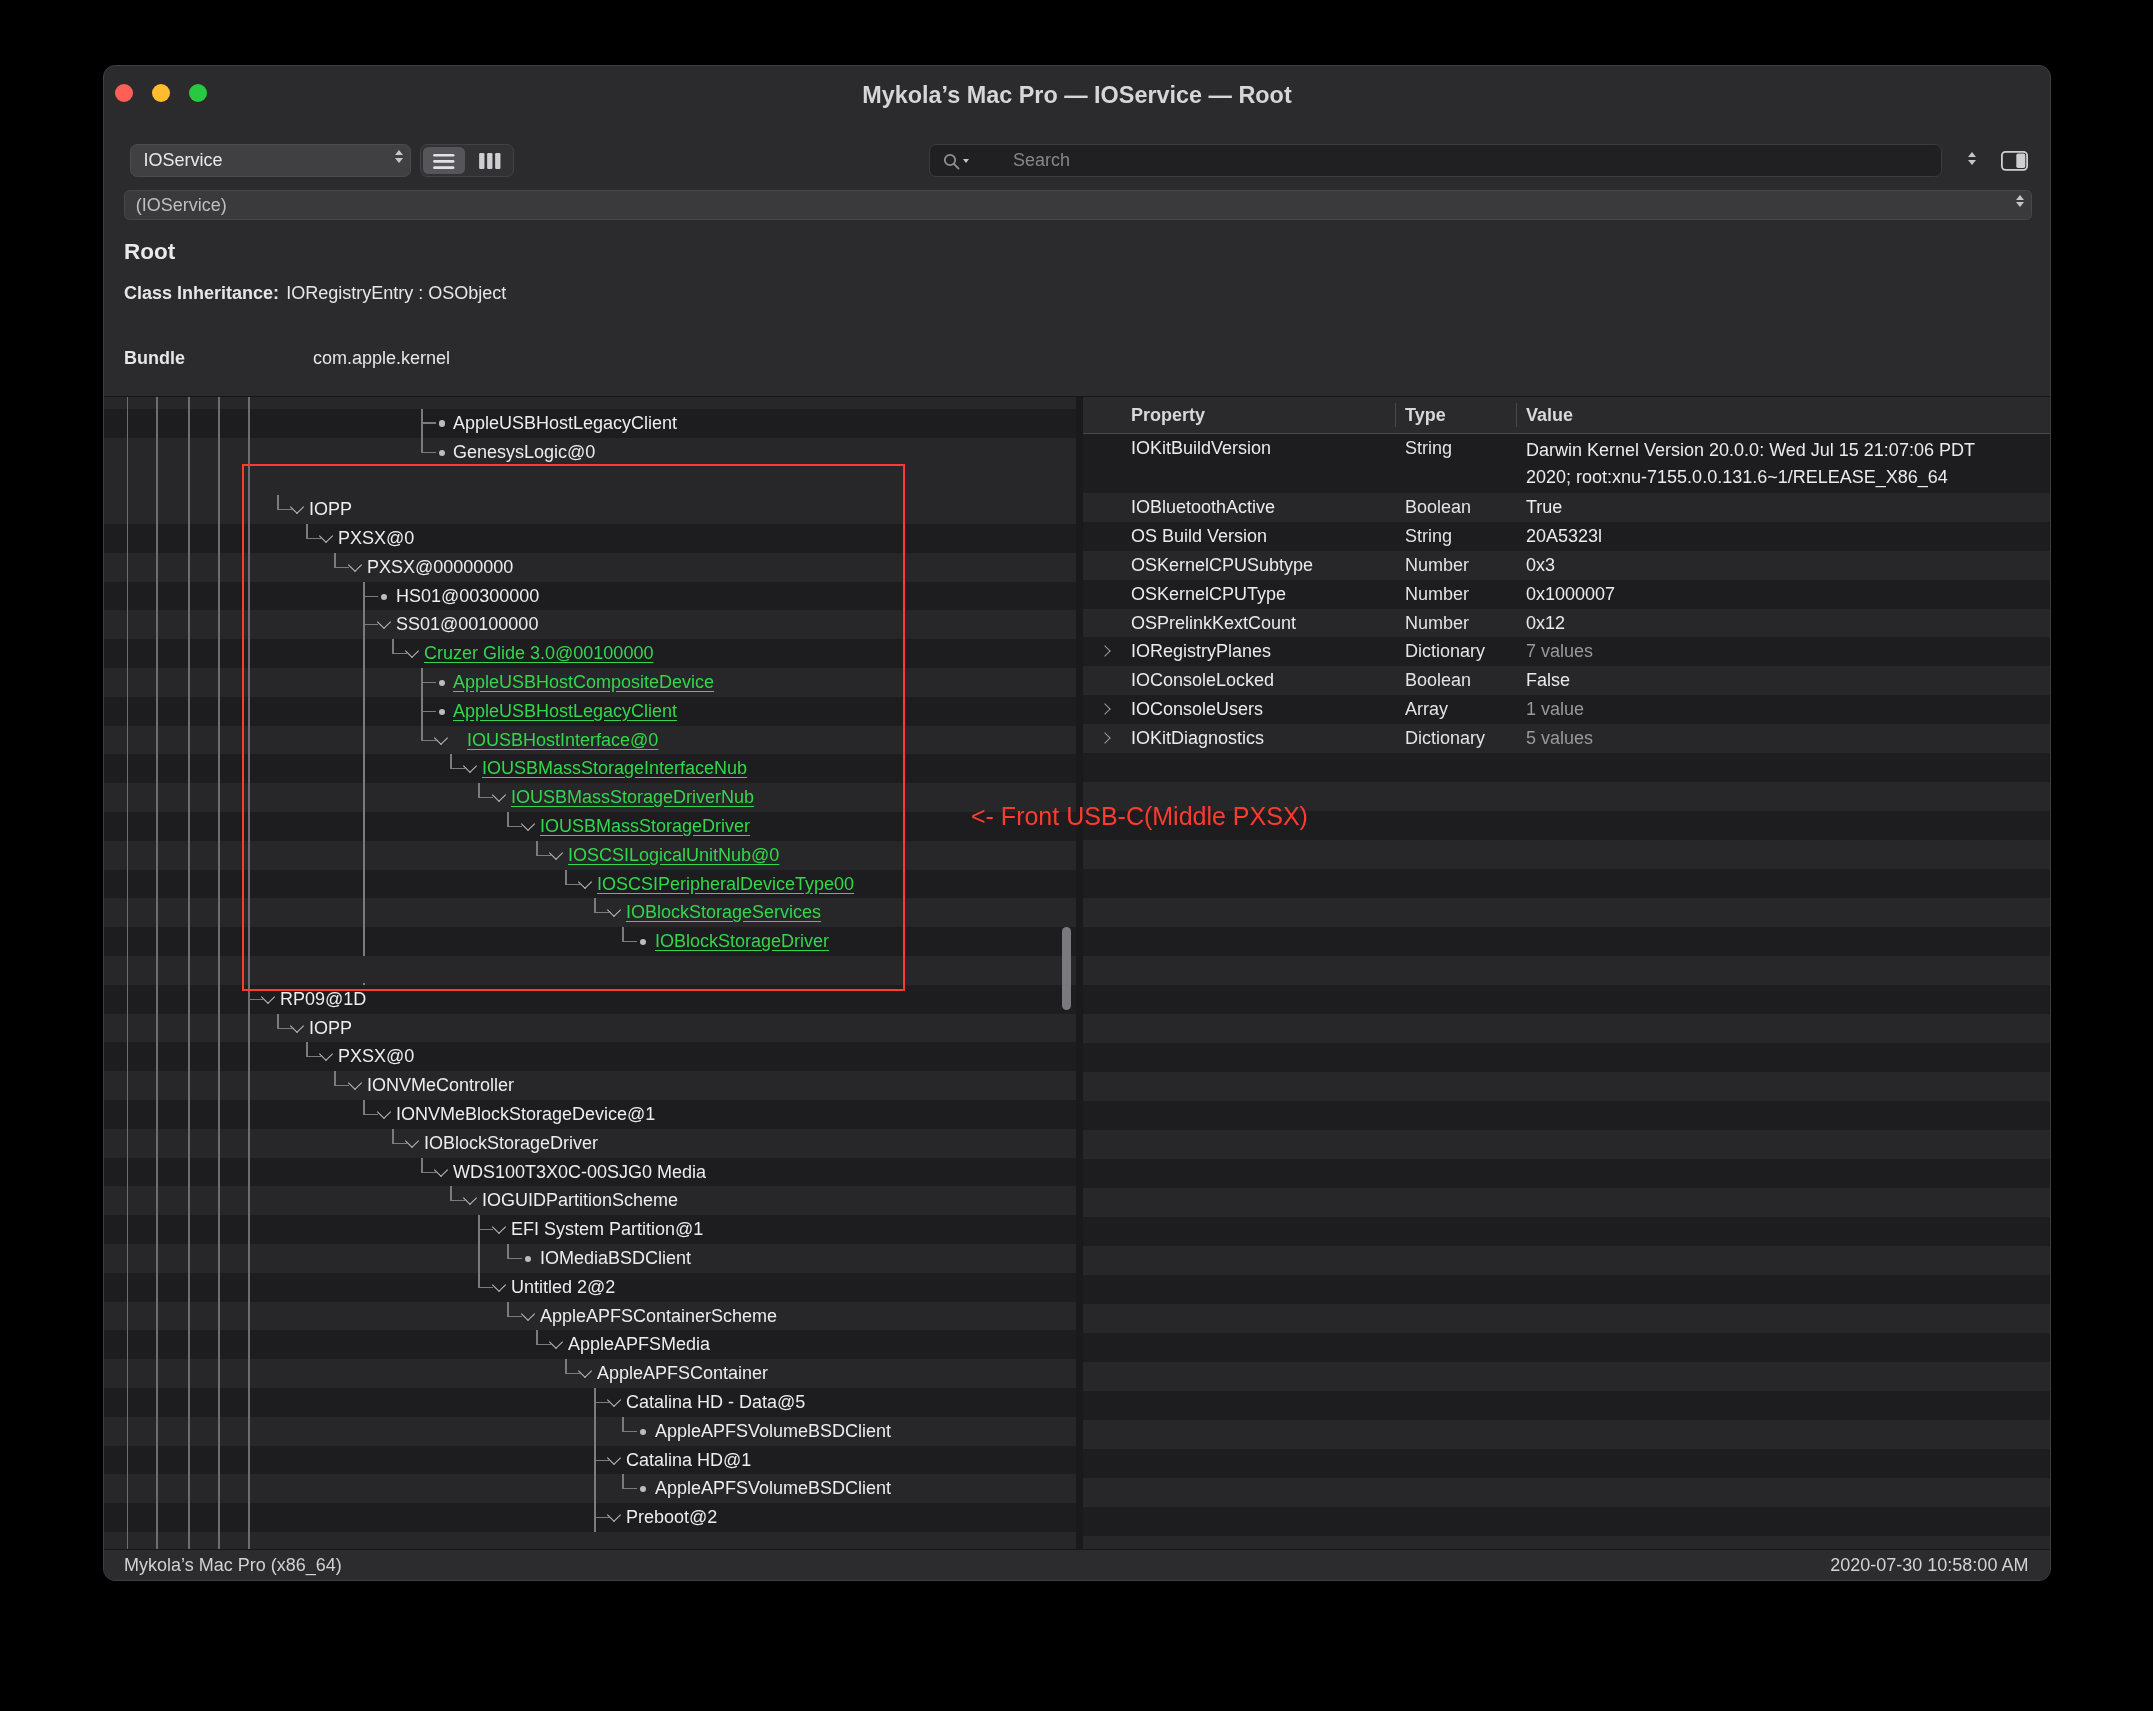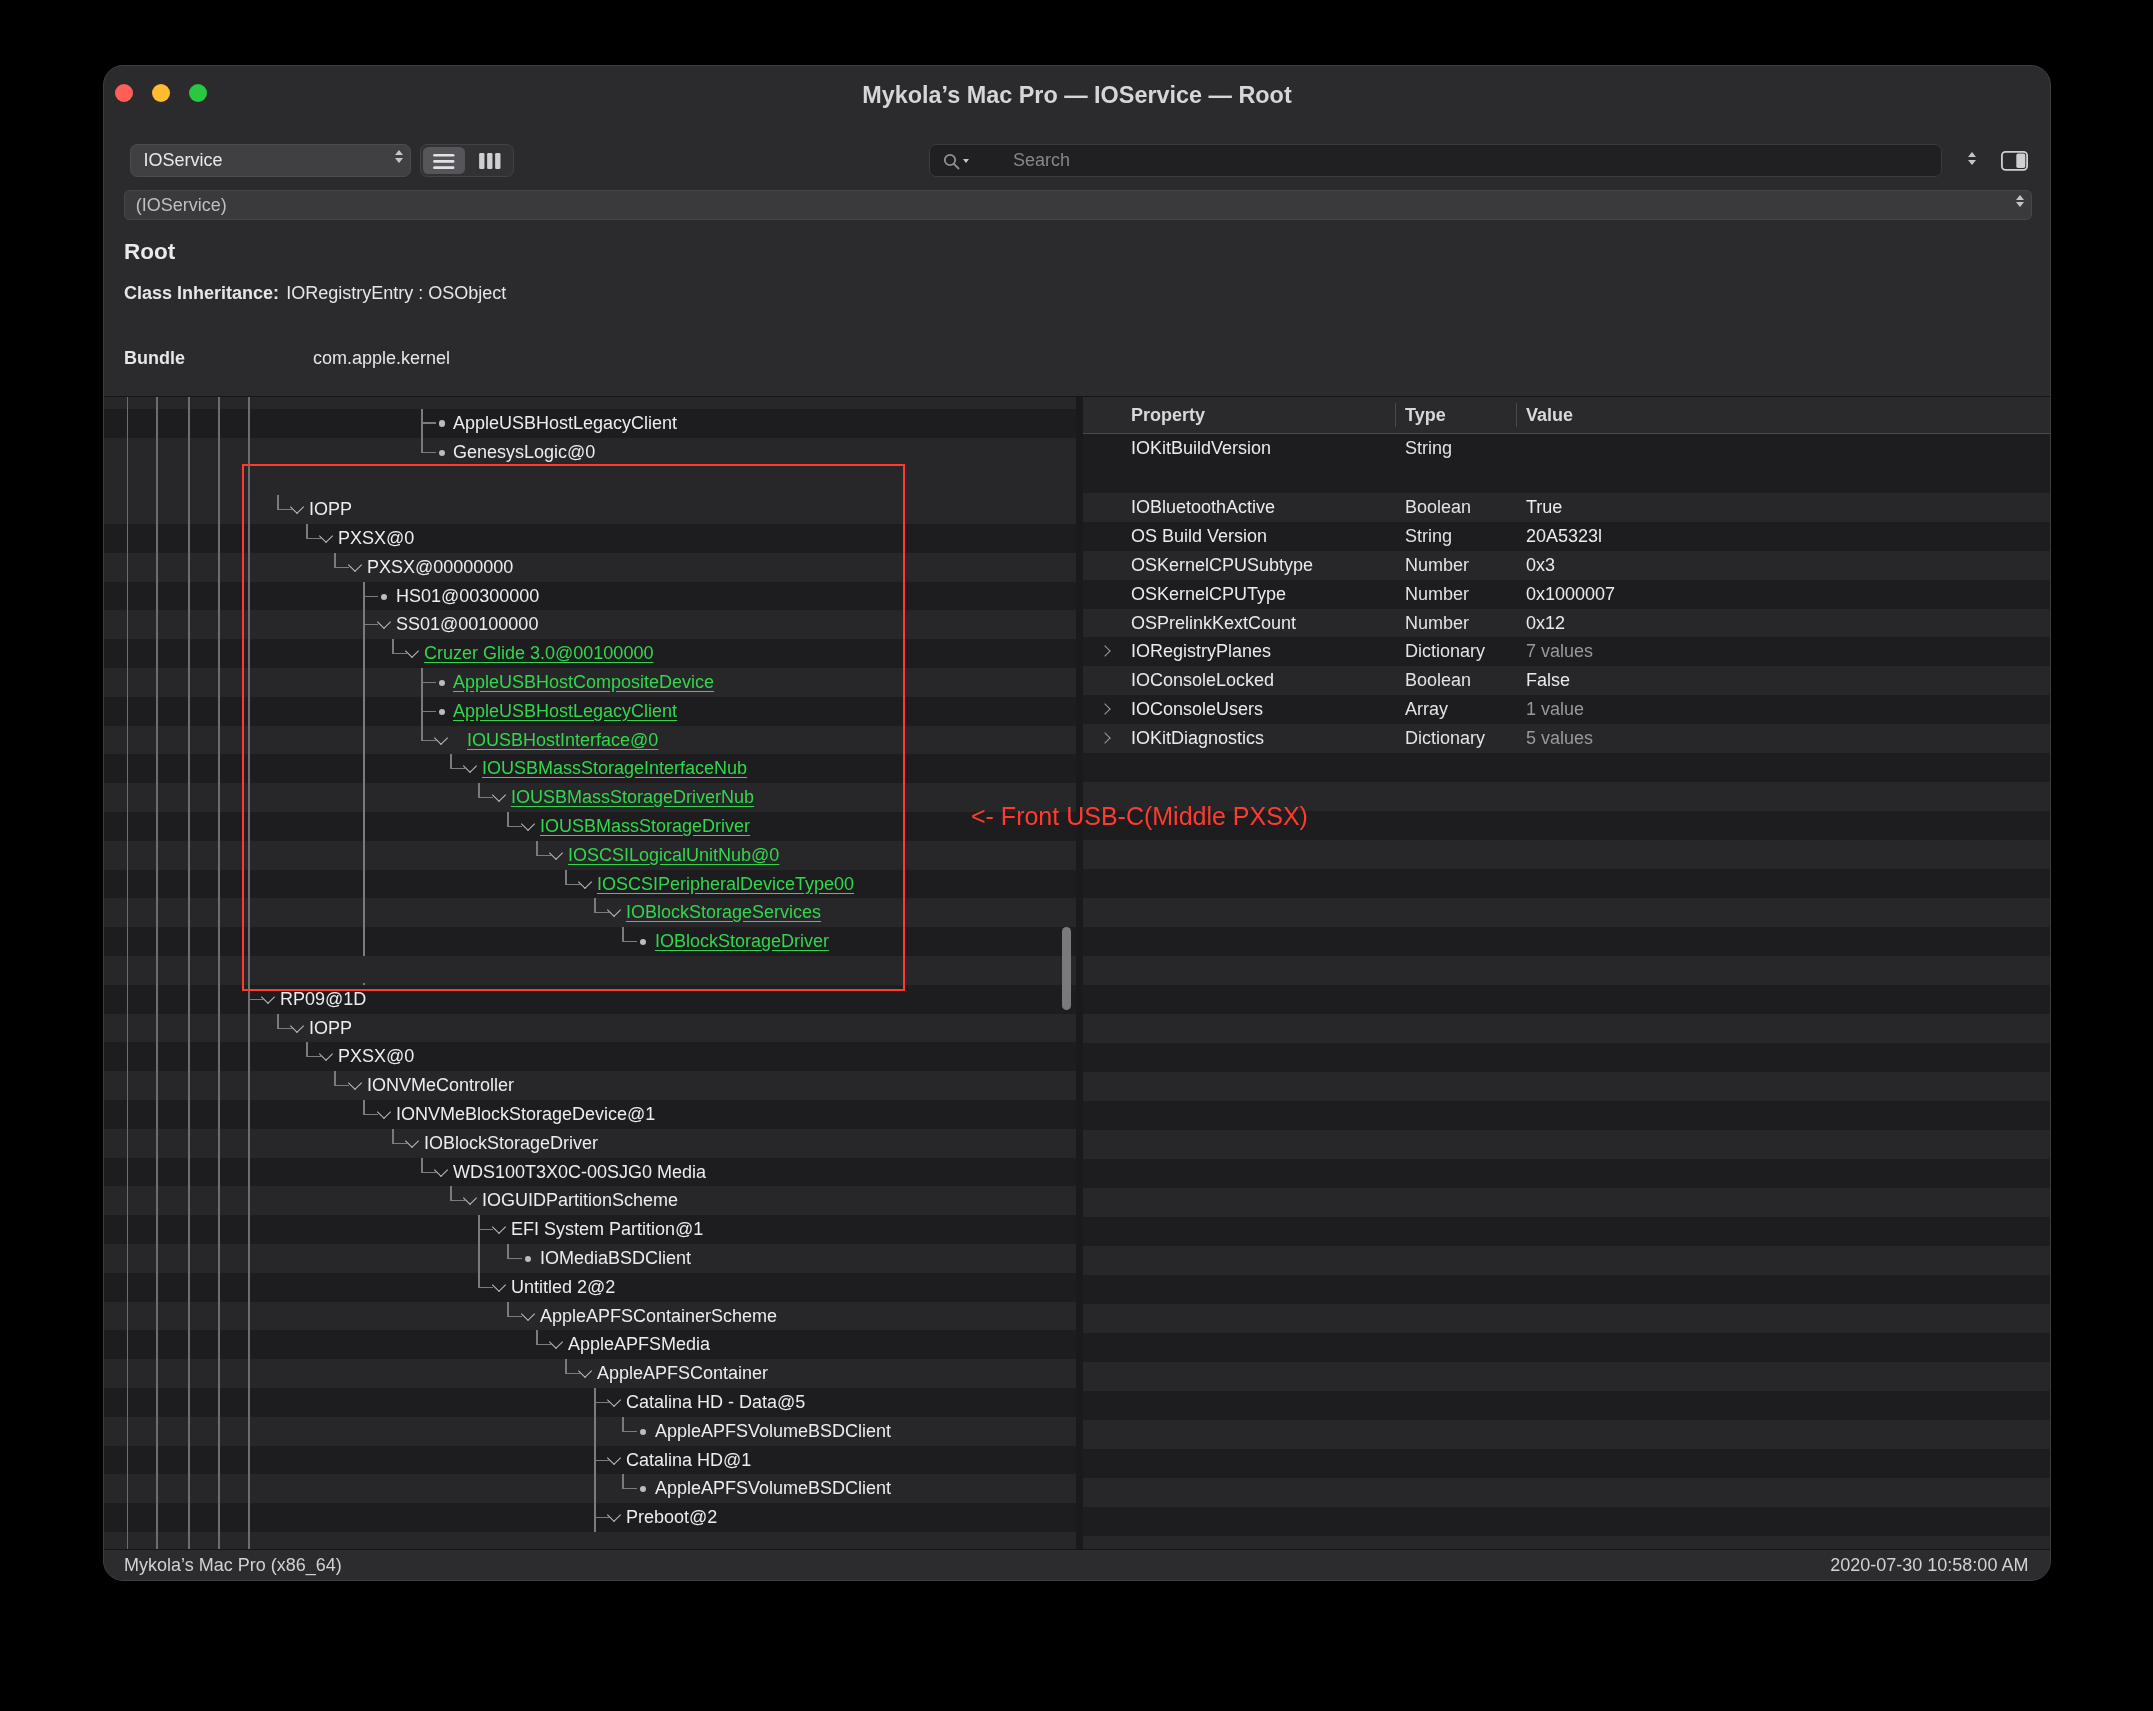--- a/index.html
+++ b/index.html
@@ -5,21 +5,21 @@
   * { box-sizing: border-box; }
   html,body { margin:0; padding:0; }
   body {
     width:2153px; height:1712px;
     background:#000;
     font-family:"Liberation Sans", sans-serif;
     position:relative; overflow:hidden;
   }
   .window {
     position:absolute; left:103px; top:65px; width:1948px; height:1516px;
-    background:#2b2b2d; border:0.9px solid #3e3e41; border-radius:20px; overflow:hidden;
+    background:#2b2b2d; border:0.9px solid #3e3e41; border-radius:12px; overflow:hidden;
   }
   
   .tl { position:absolute; top:18px; width:18px; height:18px; border-radius:50%; }
   .tl.close { left:10.8px; background:#ff5f57; }
   .tl.min   { left:48px; background:#febc2e; }
   .tl.zoom  { left:85px; background:#28c840; }
   .wtitle { position:absolute; left:0; right:0; top:0; height:59px; line-height:59px;
     text-align:center; font-size:23.4px; font-weight:700; color:#d6d6d8; }
   
   .popup { position:absolute; left:26px; top:78px; width:281px; height:33px;
@@ -432,20 +432,21 @@
       <div class="gline" style="left:114px"></div>
       <div class="gline" style="left:144px"></div>
       <div class="thumb"></div>
     </div>
     <div class="pane-gap"></div>
     <div class="prop-pane">
       <div class="prop-rows">
           <div class="prow dark" style="top: 37px; height: 59px;">
             <div class="pname">IOKitBuildVersion</div>
             <div class="ptype">String</div>
+            <div class="pval wrap">Darwin Kernel Version 20.0.0: Wed Jul 15 21:07:06 PDT 2020; root:xnu-7155.0.0.131.6~1/RELEASE_X86_64</div>
           </div>
           <div class="prow light" style="top: 96px; height: 29px;">
             <div class="pname">IOBluetoothActive</div>
             <div class="ptype">Boolean</div>
             <div class="pval">True</div>
           </div>
           <div class="prow dark" style="top: 125px; height: 29px;">
             <div class="pname">OS Build Version</div>
             <div class="ptype">String</div>
             <div class="pval">20A5323l</div>

